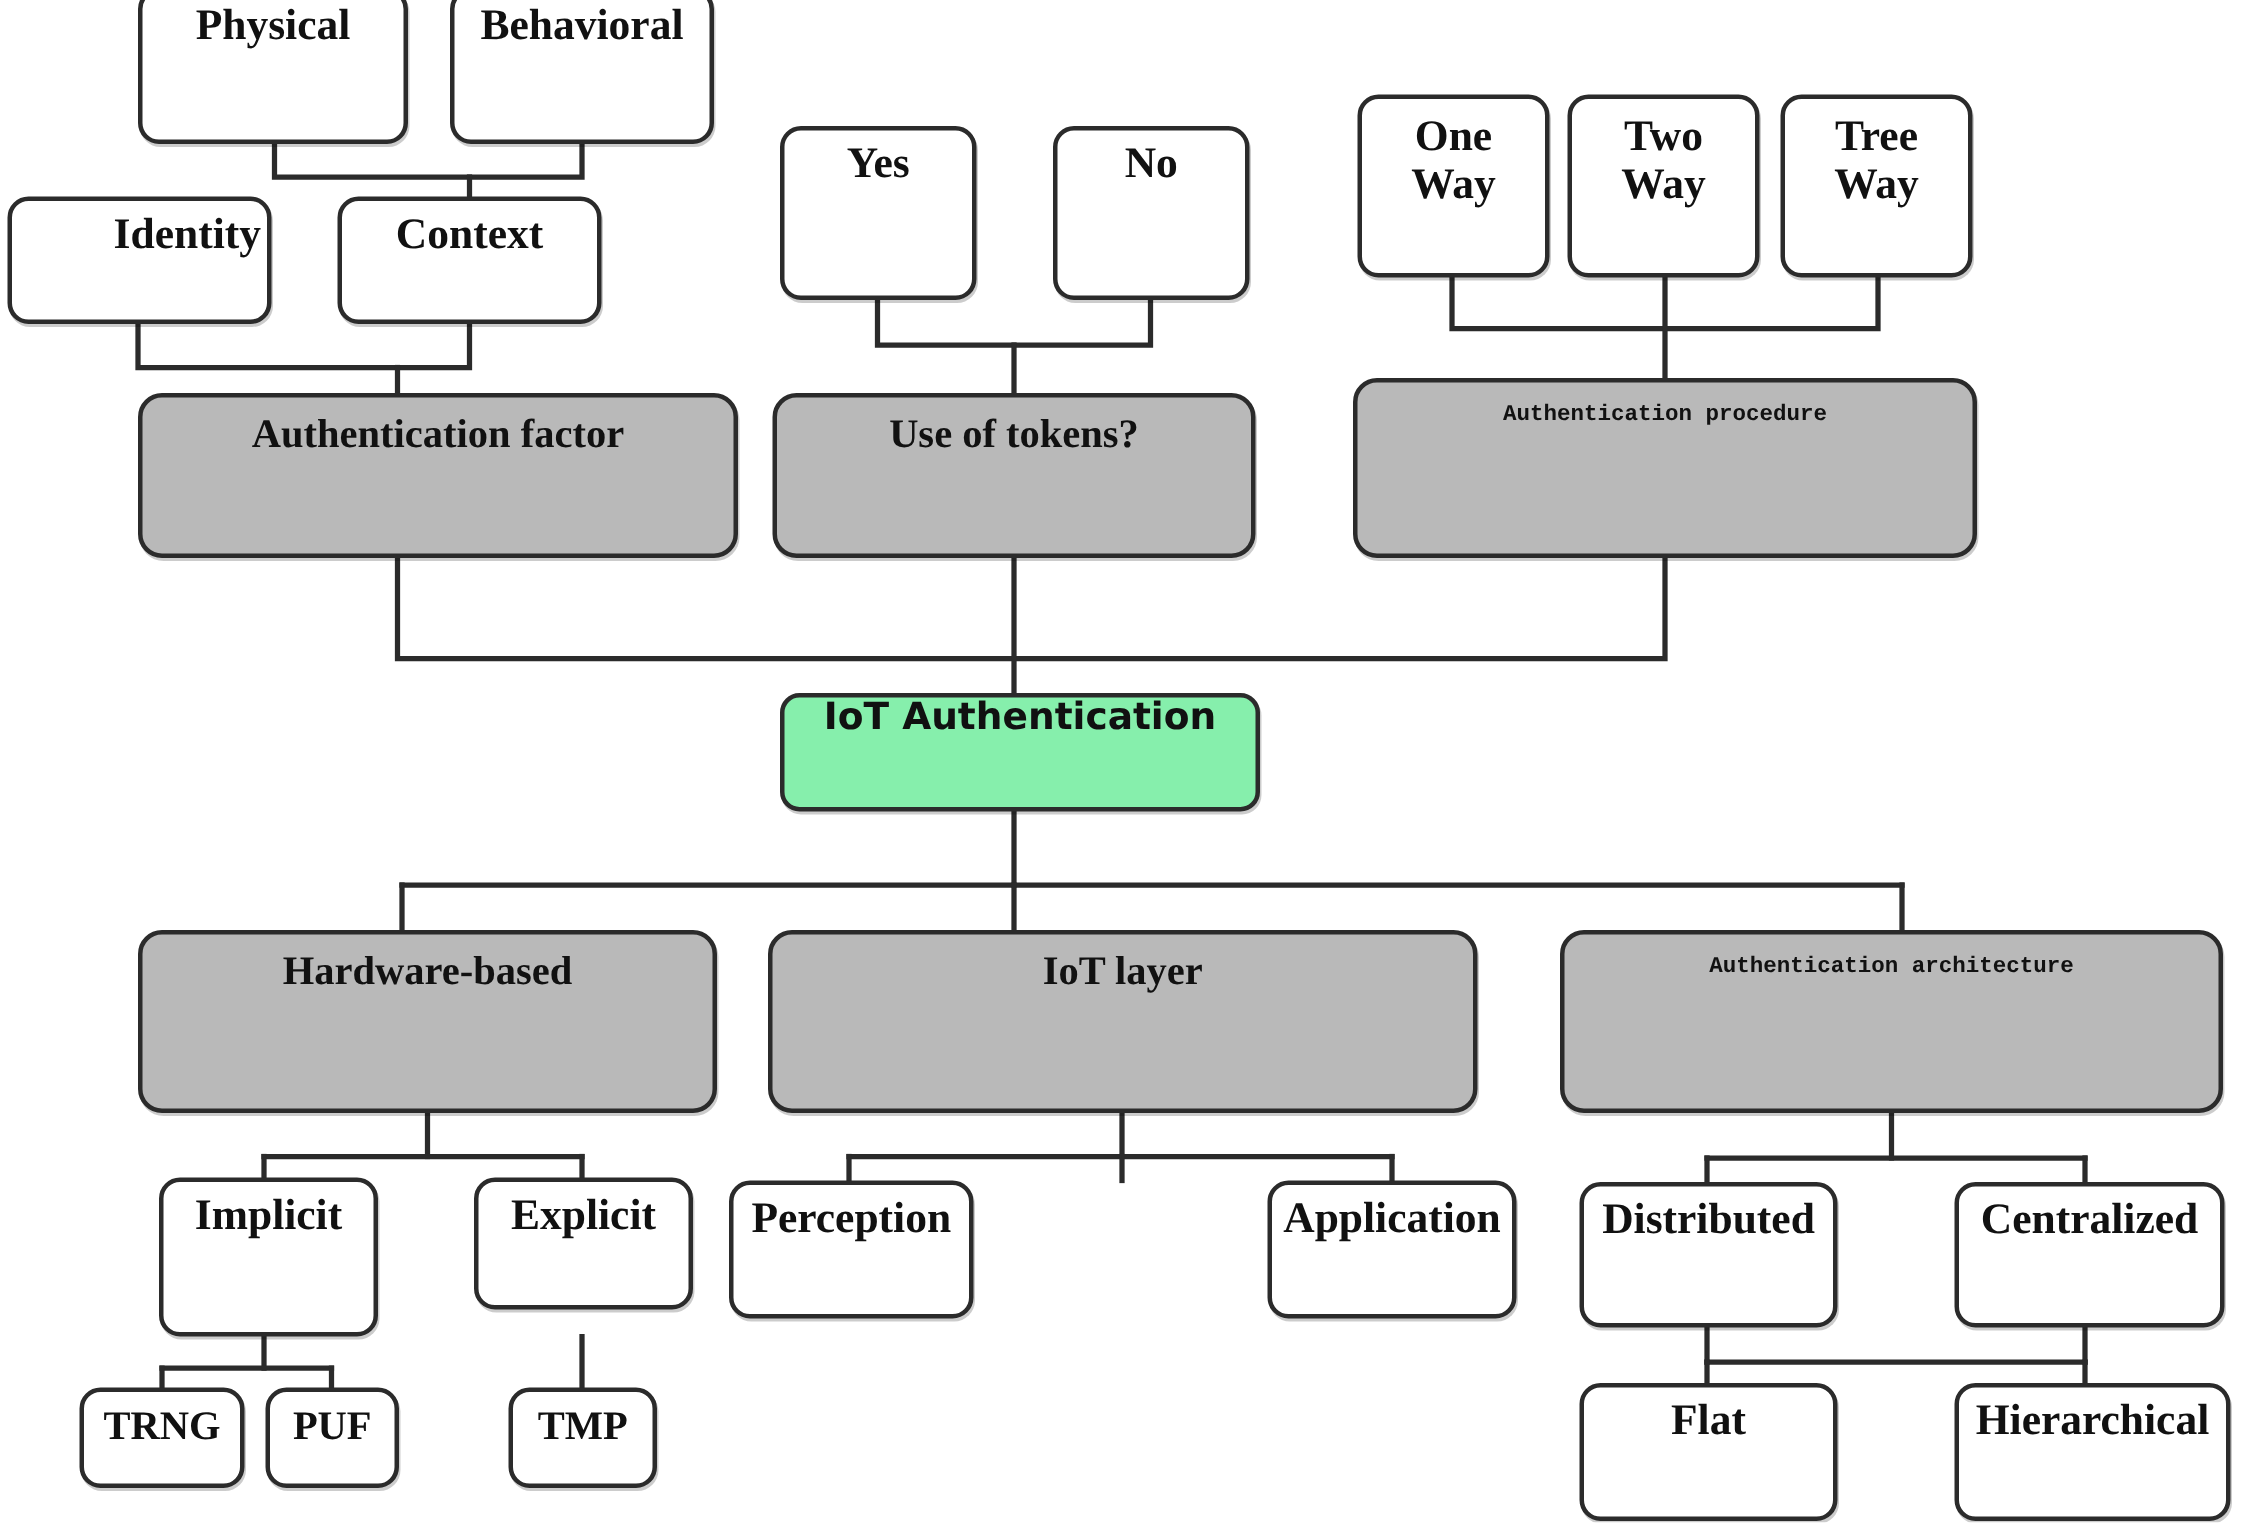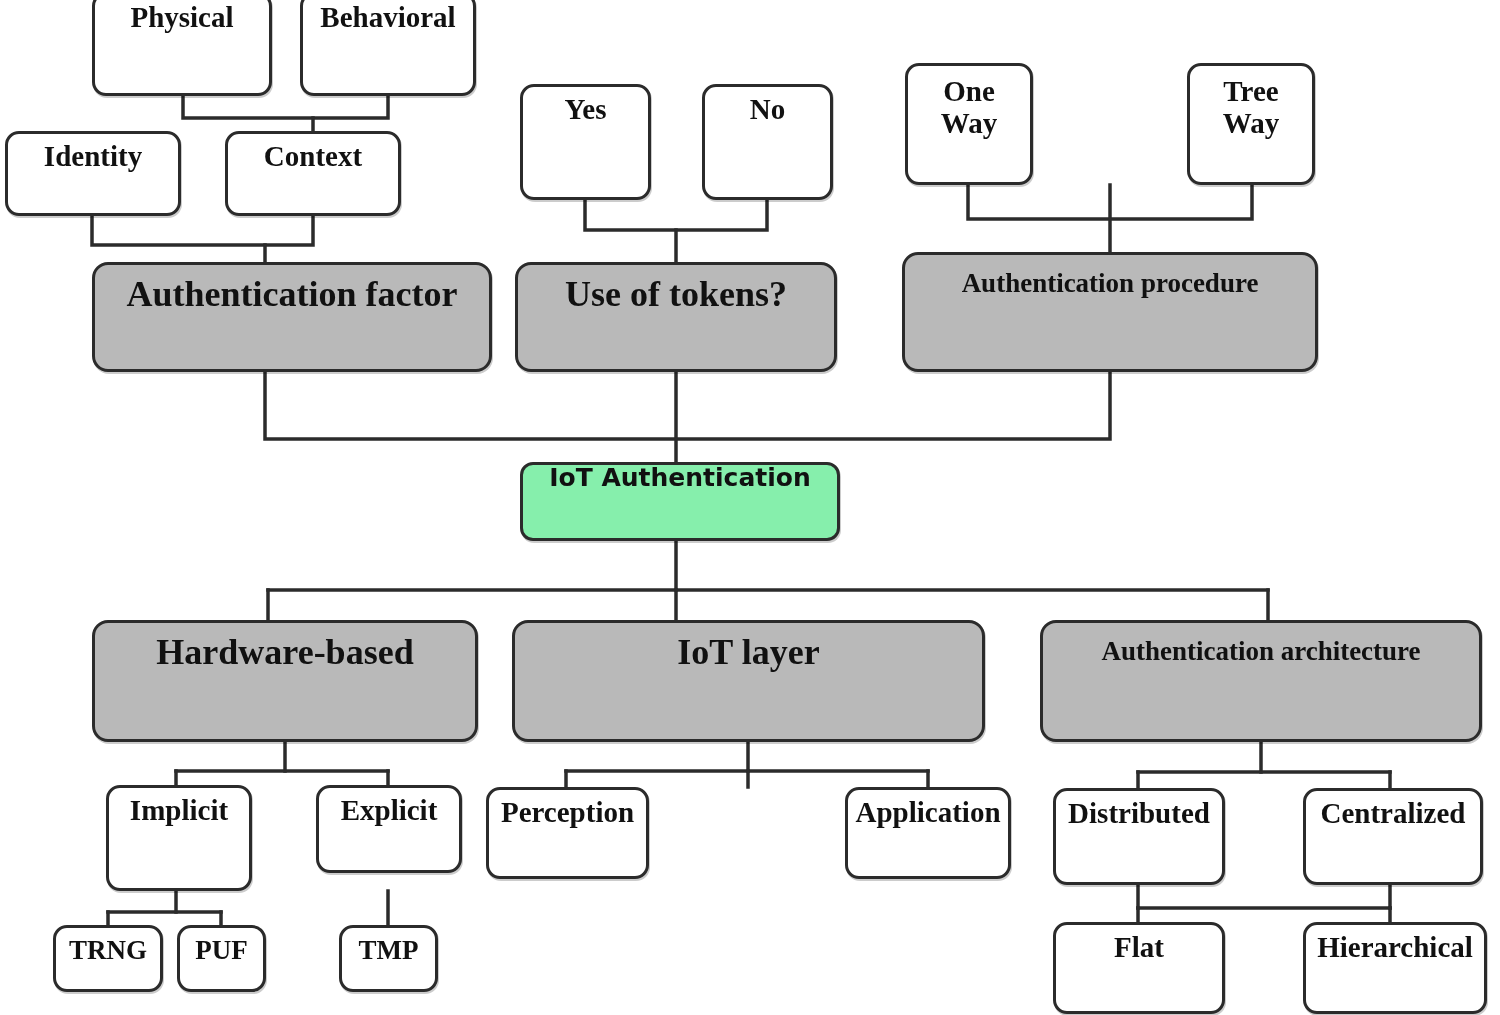--- a/index.html
+++ b/index.html
@@ -23,25 +23,25 @@
     line-height:1.06;
     box-shadow:1px 2px 0 rgba(0,0,0,0.20);
     z-index:3;
   }
   .node span{display:block;width:100%;padding:0 4px;}
   .leaf{font-size:29px;padding-top:7px;}
   .leaf-sm{font-size:27px;padding-top:8px;}
   .leaf-two{font-size:29px;padding-top:9px;line-height:1.12;}
   .cat{
     background:#b9b9b9;
-    font-size:36px;
+    font-size:27px;
     padding-top:10px;
     border-radius:16px;
   }
-  .cat-sm{font-size:27px;padding-top:14px;}
+  .cat-sm{font-size:15px;padding-top:14px;font-family:Liberation Mono, monospace;}
   .root{
     background:#86efac;
     font-family:"DejaVu Sans",sans-serif;
     font-weight:bold;
     font-size:25px;
     border-radius:13px;
   }
 </style>
 </head>
 <body>
@@ -104,40 +104,43 @@
   </svg>
 
   <div class="node leaf" style="left:92px; top:-8px; width:180px; height:104px;">
     <span>Physical</span>
   </div>
 
   <div class="node leaf" style="left:300px; top:-8px; width:176px; height:104px;">
     <span>Behavioral</span>
   </div>
 
-  <div class="node leaf" style="left:5px; top:131px; width:176px; height:85px;">
+  <div class="node leaf" style="left:5px; top:131px; width:176px; height:85px;text-align:right;">
     <span>Identity</span>
   </div>
 
   <div class="node leaf" style="left:225px; top:131px; width:176px; height:85px;">
     <span>Context</span>
   </div>
 
   <div class="node leaf" style="left:520px; top:84px; width:131px; height:116px;">
     <span>Yes</span>
   </div>
 
   <div class="node leaf" style="left:702px; top:84px; width:131px; height:116px;">
     <span>No</span>
   </div>
 
   <div class="node leaf-two" style="left:905px; top:63px; width:128px; height:122px;">
     <span>One Way</span>
   </div>
 
+  <div class="node leaf-two" style="left:1045px; top:63px; width:128px; height:122px;">
+    <span>Two Way</span>
+  </div>
 
   <div class="node leaf-two" style="left:1187px; top:63px; width:128px; height:122px;">
     <span>Tree Way</span>
   </div>
 
   <div class="node cat" style="left:92px; top:262px; width:400px; height:110px;">
     <span>Authentication factor</span>
   </div>
 
   <div class="node cat" style="left:515px; top:262px; width:322px; height:110px;">

